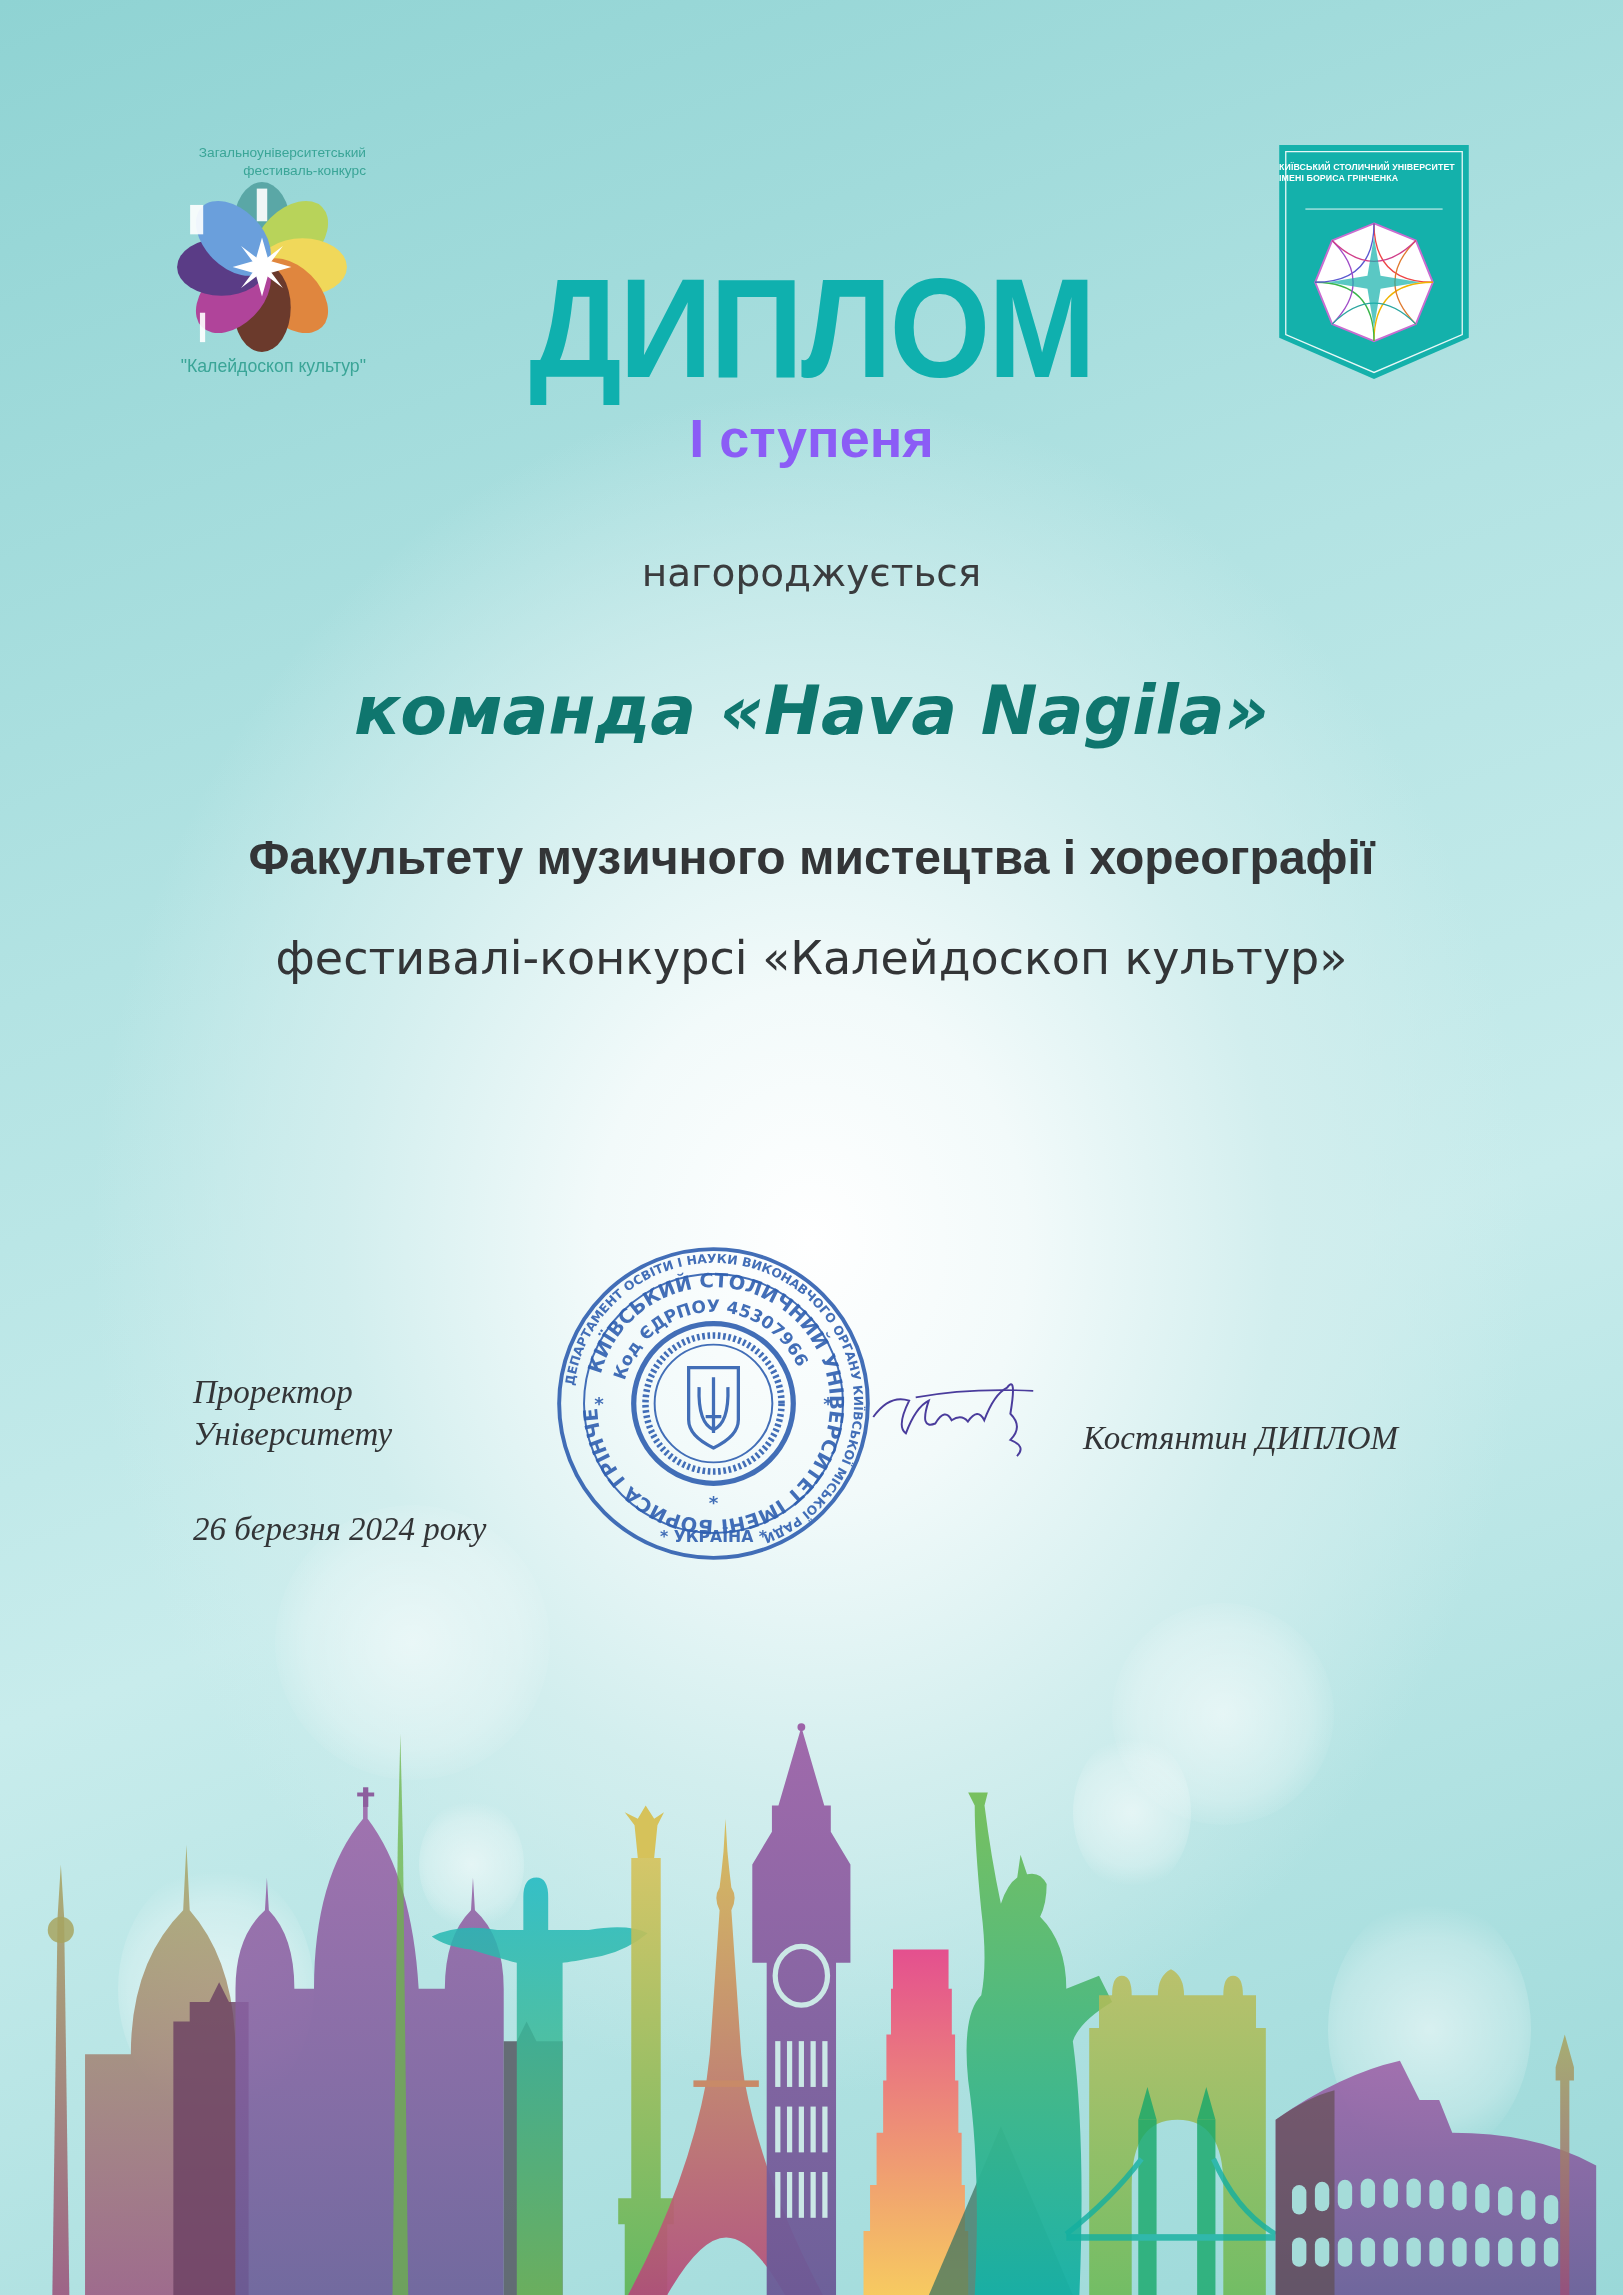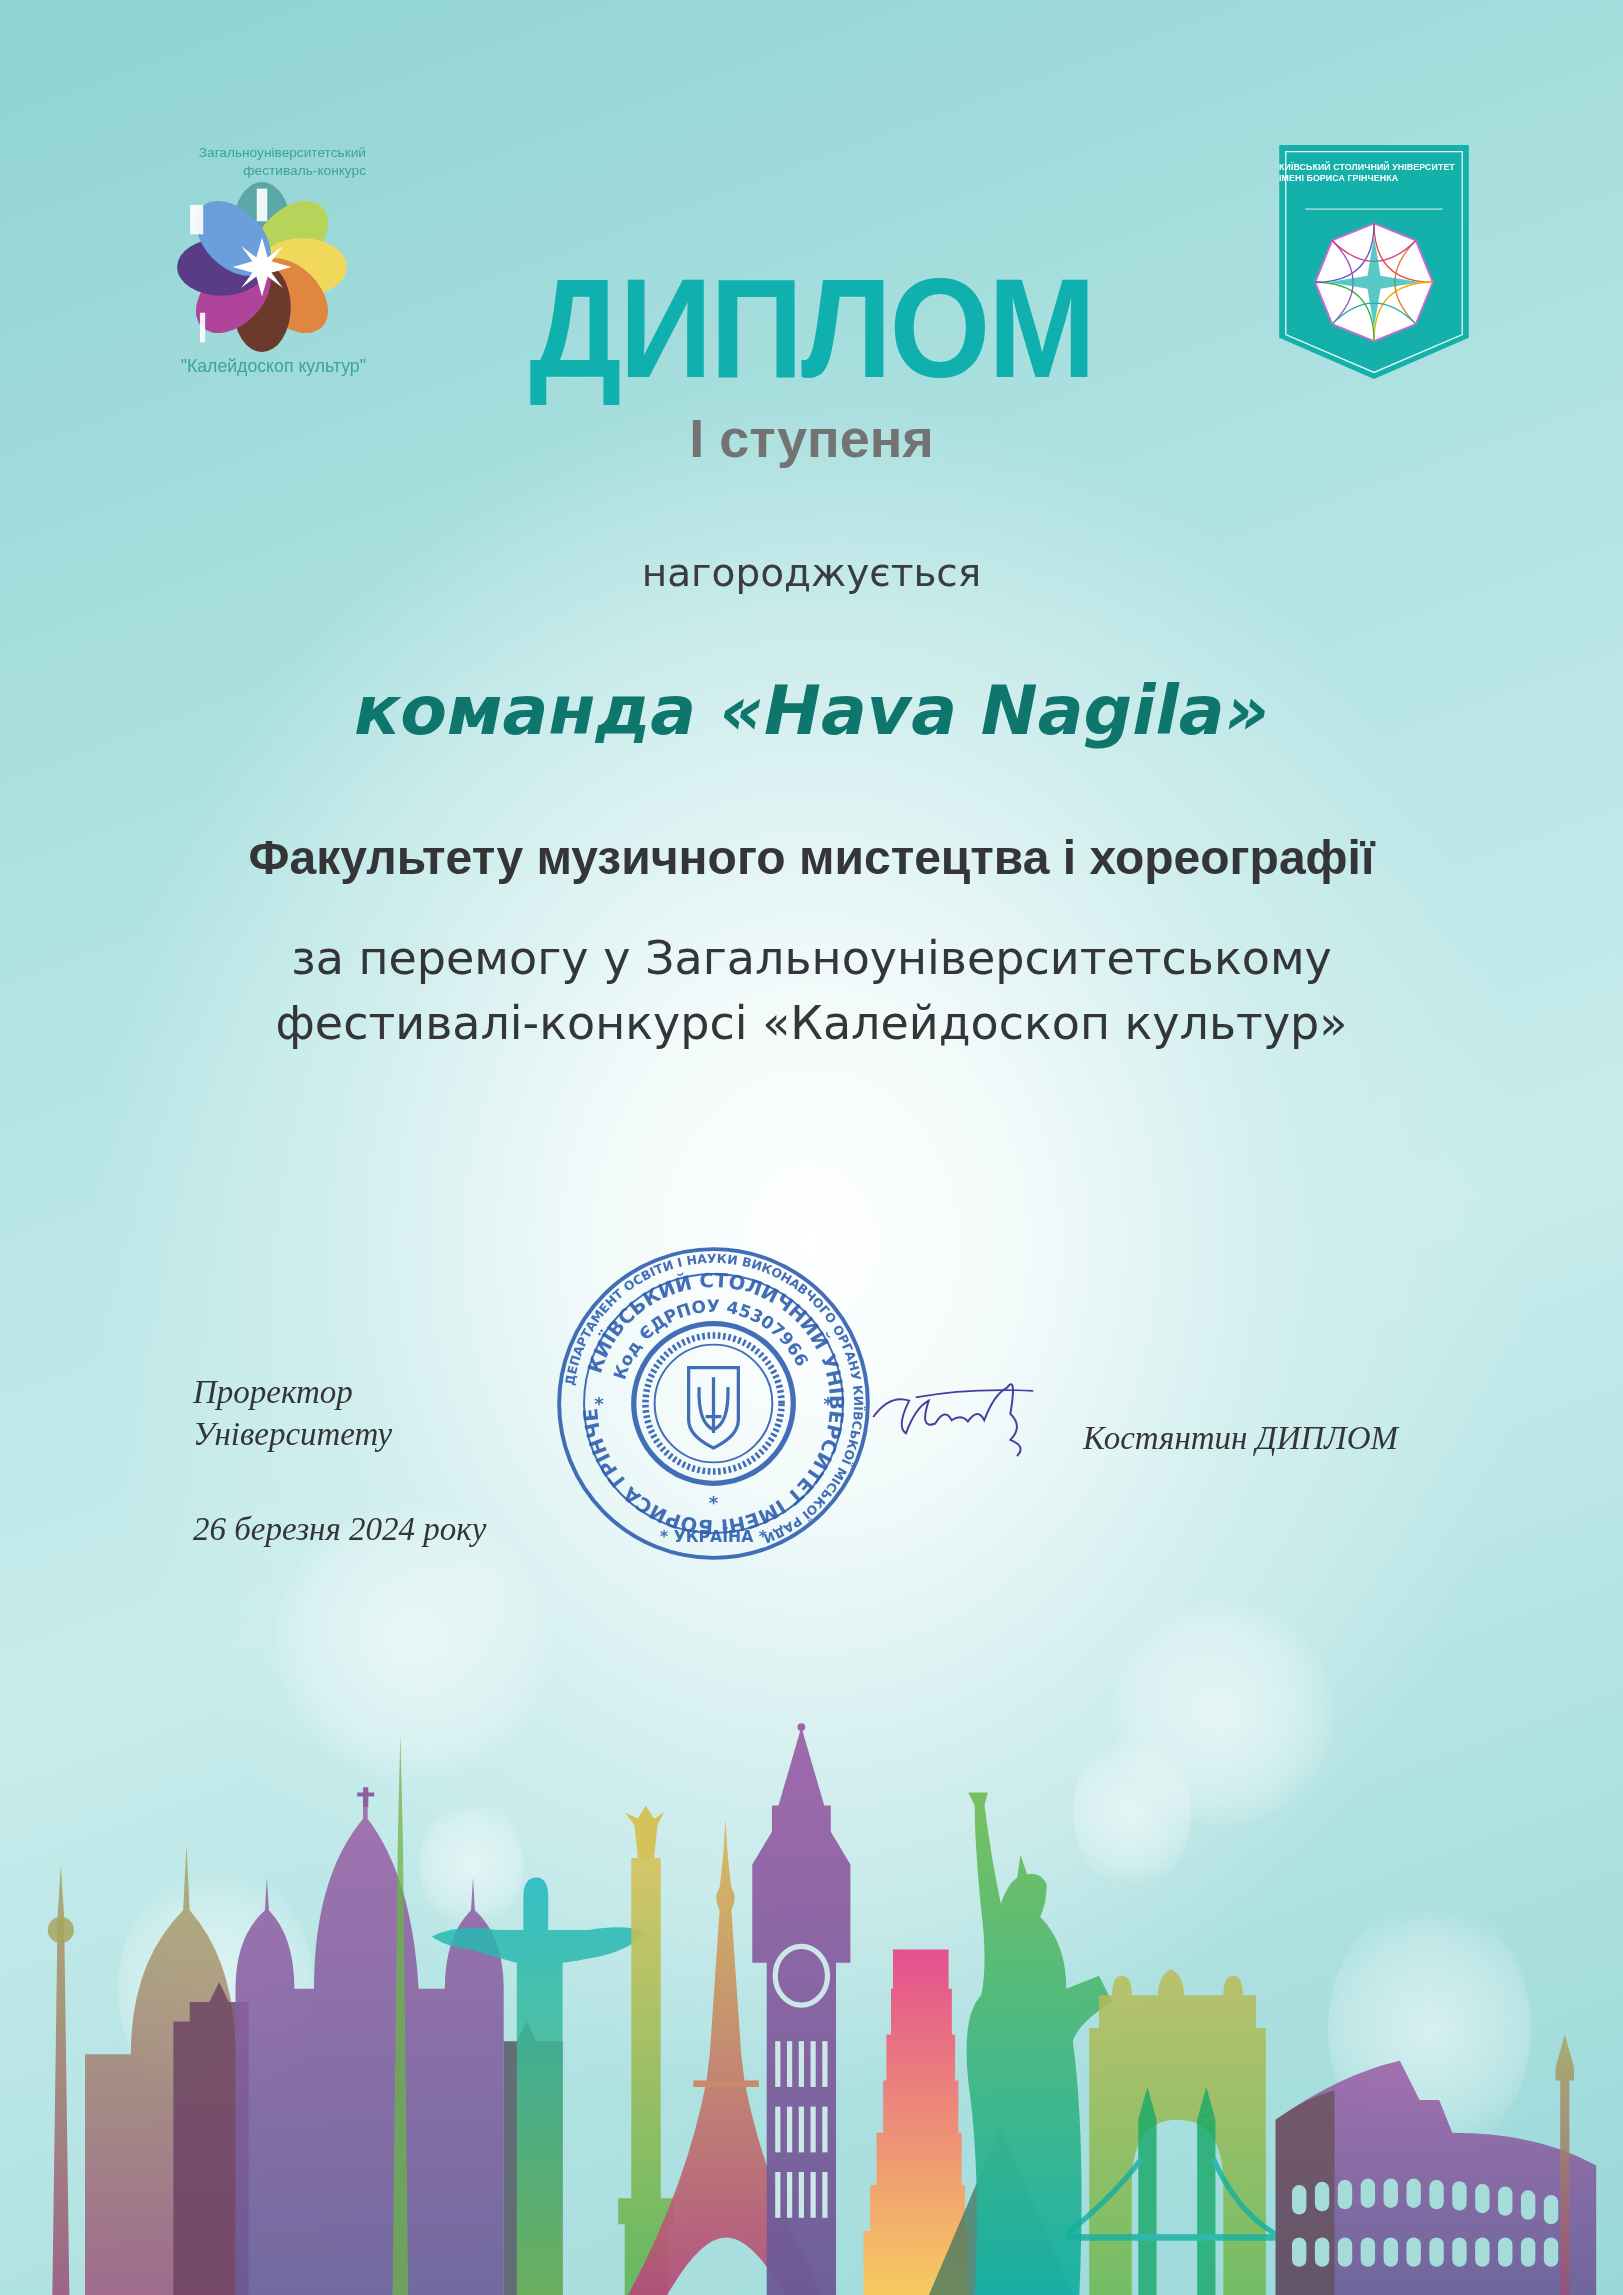--- a/index.html
+++ b/index.html
@@ -17,21 +17,21 @@
   
   #fest-logo { left:157px; top:144px; width:209px; height:249px; text-align:right; }
   #fest-logo .cap { color:#3aa597; font-family:"Liberation Sans", sans-serif; font-size:13.7px; line-height:17.7px; }
   #fest-logo .cap2 { color:#3aa597; font-family:"Liberation Sans", sans-serif; font-size:17.7px; margin-top:3.9px; }
 
   
   #uni-logo { left:1279px; top:145px; width:190px; height:234px; }
   #uni-logo .title { position:absolute; left:0; right:0; top:17px; text-align:left; color:#fff; font-family:"Liberation Sans", sans-serif; font-weight:bold; font-size:8.8px; line-height:11px; letter-spacing:0.1px; }
 
   #diploma-title { top:258px; color:#0fb0ae; font-family:"Liberation Sans", sans-serif; font-weight:bold; font-size:141px; line-height:141px; letter-spacing:-2.6px; transform:scaleX(0.92); }
-  #degree { top:409px; color:#737373; font-family:"Liberation Sans", sans-serif; font-weight:bold; font-size:54px; line-height:59px; }
+  #degree { top:409px; color:#8b5cf6; font-family:"Liberation Sans", sans-serif; font-weight:bold; font-size:54px; line-height:59px; }
   #awarded { top:550px; color:#3a3c3e; font-size:39px; line-height:46px; }
   #recipient { top:671px; color:#0f766e; font-family:"DejaVu Sans", sans-serif; font-weight:bold; font-style:italic; font-size:68px; line-height:79px; }
   #faculty { top:828px; color:#333537; font-family:"Liberation Sans", sans-serif; font-weight:bold; font-size:48px; line-height:59px; }
   #reason { top:926px; color:#333537; font-size:46px; line-height:65px; }
 
   .sig-text { color:#333537; font-style:italic; font-size:33px; line-height:42px; font-family:Liberation Serif, serif; }
   #sig-position { left:193px; top:1371px; }
   #sig-date { left:193px; top:1508px; }
   #sig-name { left:1083px; top:1417px; }
 
@@ -100,21 +100,20 @@
     <div>ІМЕНІ БОРИСА ГРІНЧЕНКА</div>
   </div>
 </div>
 
 <div id="diploma-title" class="abs center">ДИПЛОМ</div>
 <div id="degree" class="abs center">І ступеня</div>
 <div id="awarded" class="abs center">нагороджується</div>
 <div id="recipient" class="abs center">команда «Hava Nagila»</div>
 <div id="faculty" class="abs center">Факультету музичного мистецтва і хореографії</div>
 <div id="reason" class="abs center">
-  <div>за перемогу у Загальноуніверситетському</div>
   <div>фестивалі-конкурсі «Калейдоскоп культур»</div>
 </div>
 
 <div id="sig-position" class="abs sig-text">
   <div>Проректор</div>
   <div>Університету</div>
 </div>
 <div id="sig-date" class="abs sig-text">26 березня 2024 року</div>
 
 <div id="stamp" class="abs">

